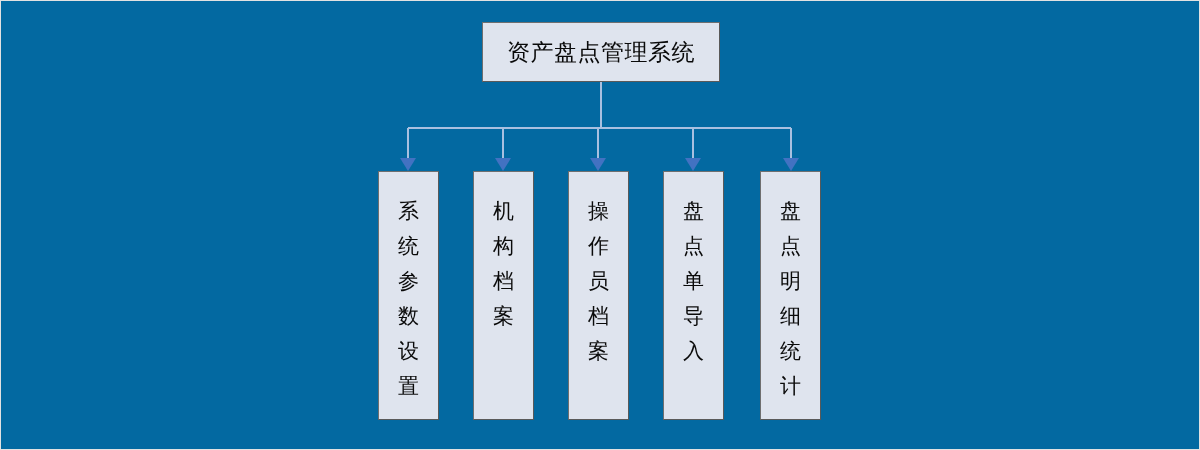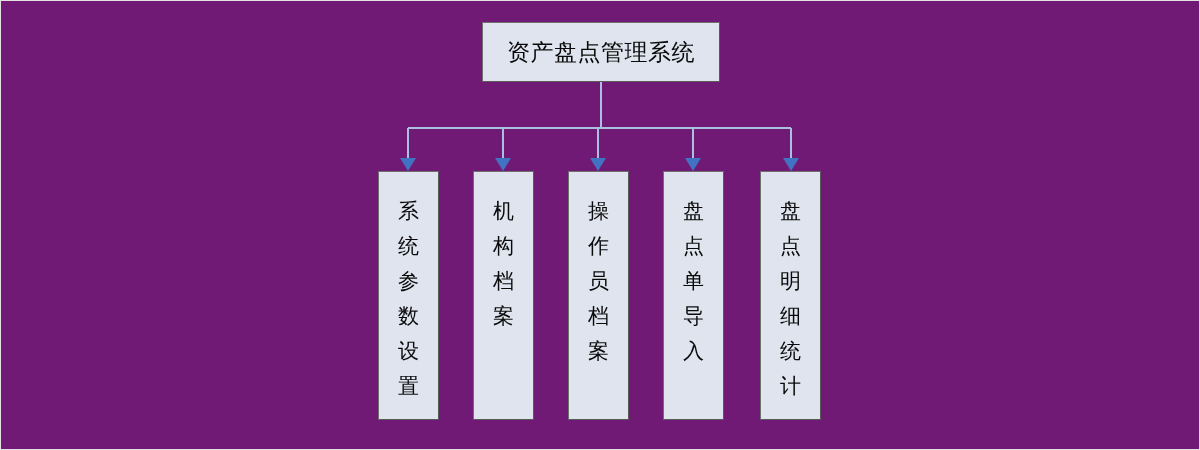--- a/index.html
+++ b/index.html
@@ -8,21 +8,21 @@
     padding: 0;
     background: #ffffff;
   }
   body {
     font-family: "DejaVu Serif", "Liberation Serif", serif;
   }
   #page {
     position: relative;
     width: 1200px;
     height: 450px;
-    background: #701a75;
+    background: #0369a1;
     box-sizing: border-box;
     border: 1px solid #e2e2e2;
     overflow: hidden;
   }
   #diagram-canvas {
     position: absolute;
     left: 0;
     top: 0;
     width: 1200px;
     height: 450px;

